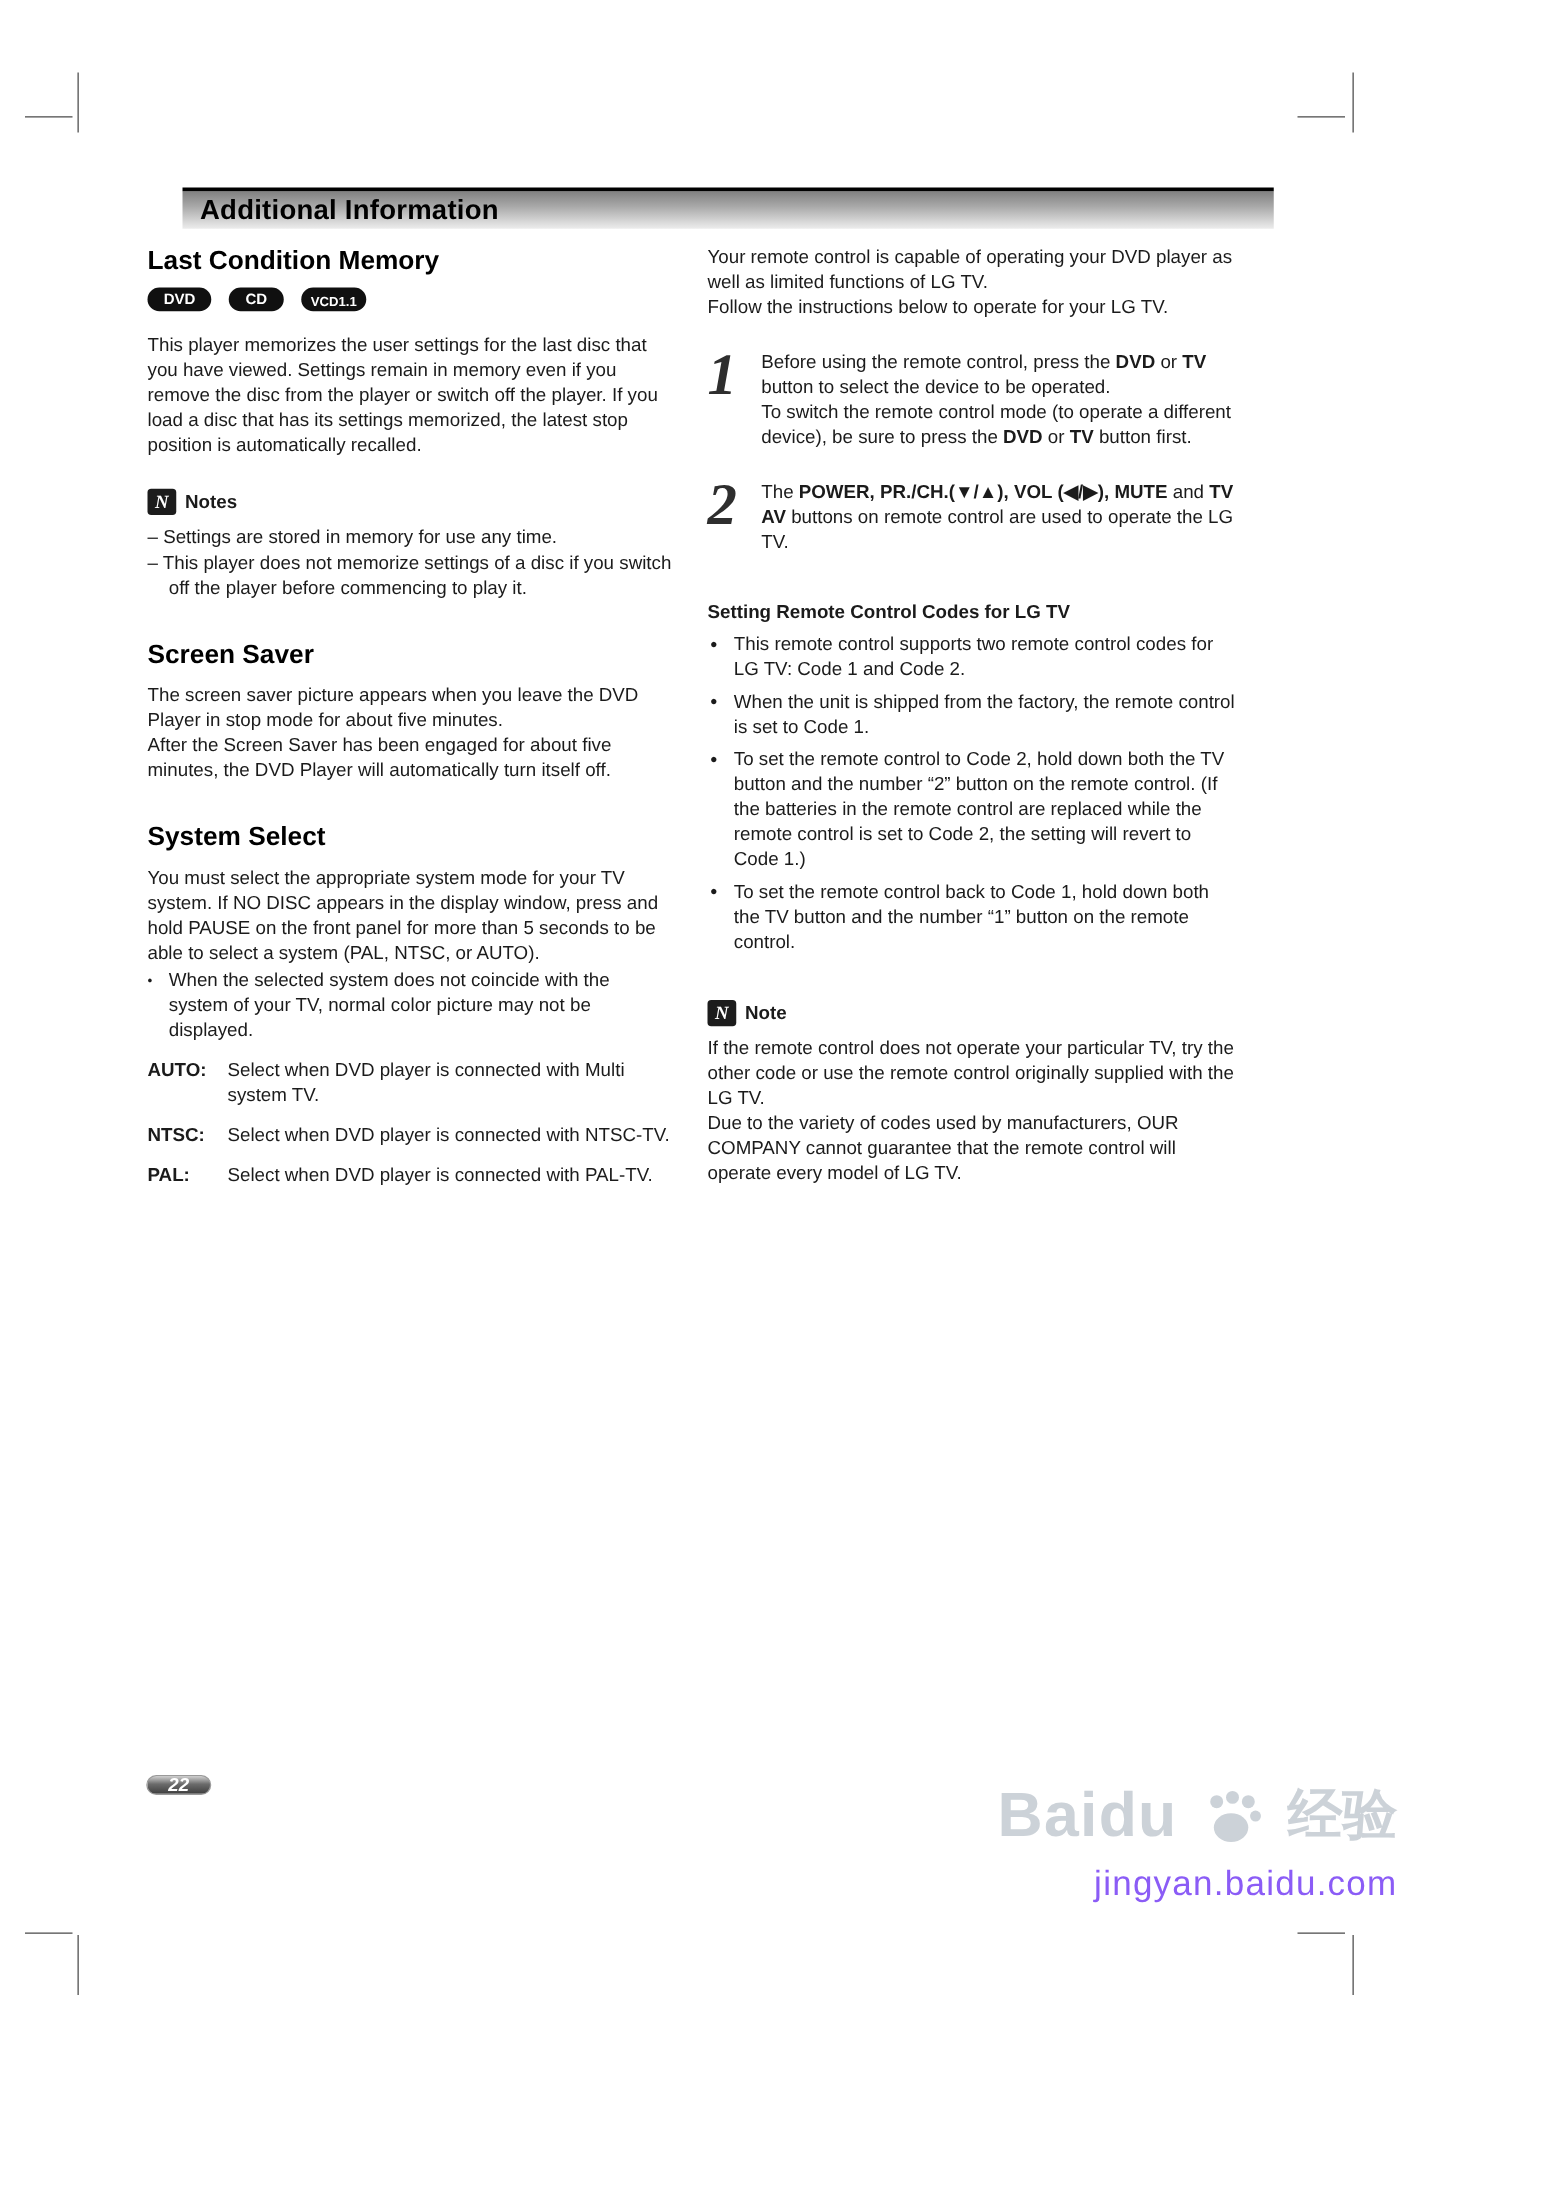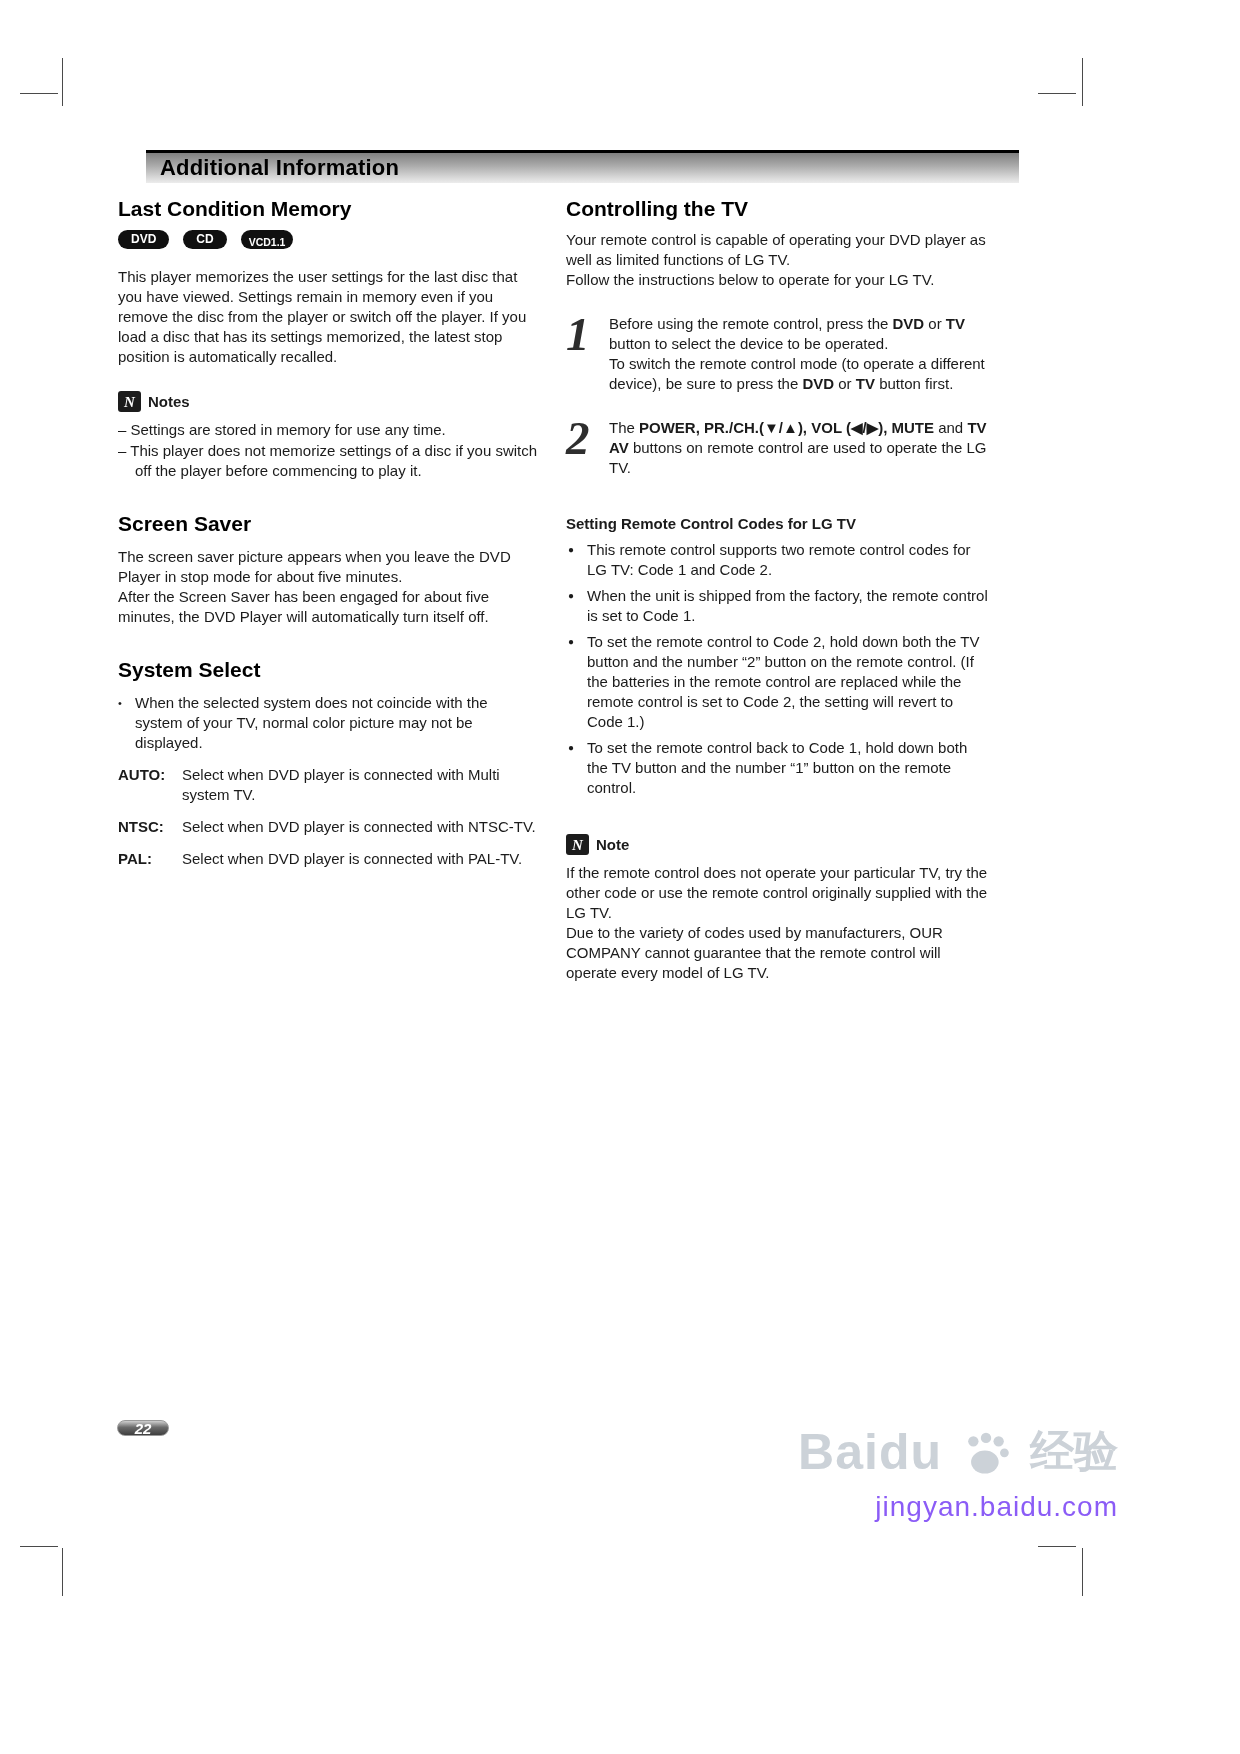--- a/index.html
+++ b/index.html
@@ -134,20 +134,21 @@
   <div class="hang">– This player does not memorize settings of a disc if you switch off the player before commencing to play it.</div>
 
   <div class="sect">
     <h2>Screen Saver</h2>
     <p class="body">The screen saver picture appears when you leave the DVD Player in stop mode for about five minutes.
 After the Screen Saver has been engaged for about five minutes, the DVD Player will automatically turn itself off.</p>
   </div>
 
   <div class="sect">
     <h2>System Select</h2>
+    <p class="body">You must select the appropriate system mode for your TV system. If NO DISC appears in the display window, press and hold PAUSE on the front panel for more than 5 seconds to be able to select a system (PAL, NTSC, or AUTO).</p>
     <div class="dotted">
       <span class="dot">•</span>
       <span>When the selected system does not coincide with the system of your TV, normal color picture may not be displayed.</span>
     </div>
     <div class="def-row">
       <span class="def-term">AUTO:</span>
       <span class="def-desc">Select when DVD player is connected with Multi system TV.</span>
     </div>
     <div class="def-row">
       <span class="def-term">NTSC:</span>
@@ -155,21 +156,20 @@
     </div>
     <div class="def-row">
       <span class="def-term">PAL:</span>
       <span class="def-desc">Select when DVD player is connected with PAL-TV.</span>
     </div>
   </div>
 </div>
 
 <div class="col col-right">
 
-  <h2 style="margin-bottom:8px;">Controlling the TV</h2>
   <p class="body">Your remote control is capable of operating your DVD player as well as limited functions of LG TV.
 Follow the instructions below to operate for your LG TV.</p>
 
   <div class="step">
     <span class="step-num">1</span>
     <div class="step-text"><span>Before using the remote control, press the </span><span class="b">DVD</span><span> or </span><span class="b">TV</span><span> button to select the device to be operated.
 To switch the remote control mode (to operate a different device), be sure to press the </span><span class="b">DVD</span><span> or </span><span class="b">TV</span><span> button first.</span></div>
   </div>
 
   <div class="step">

